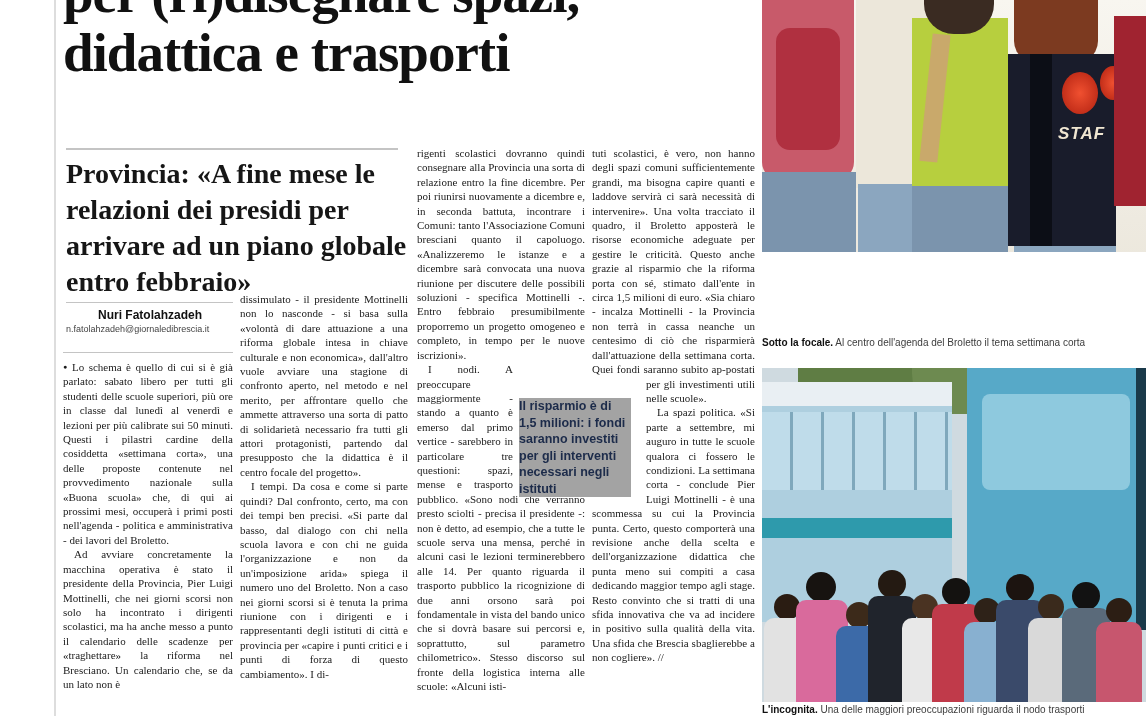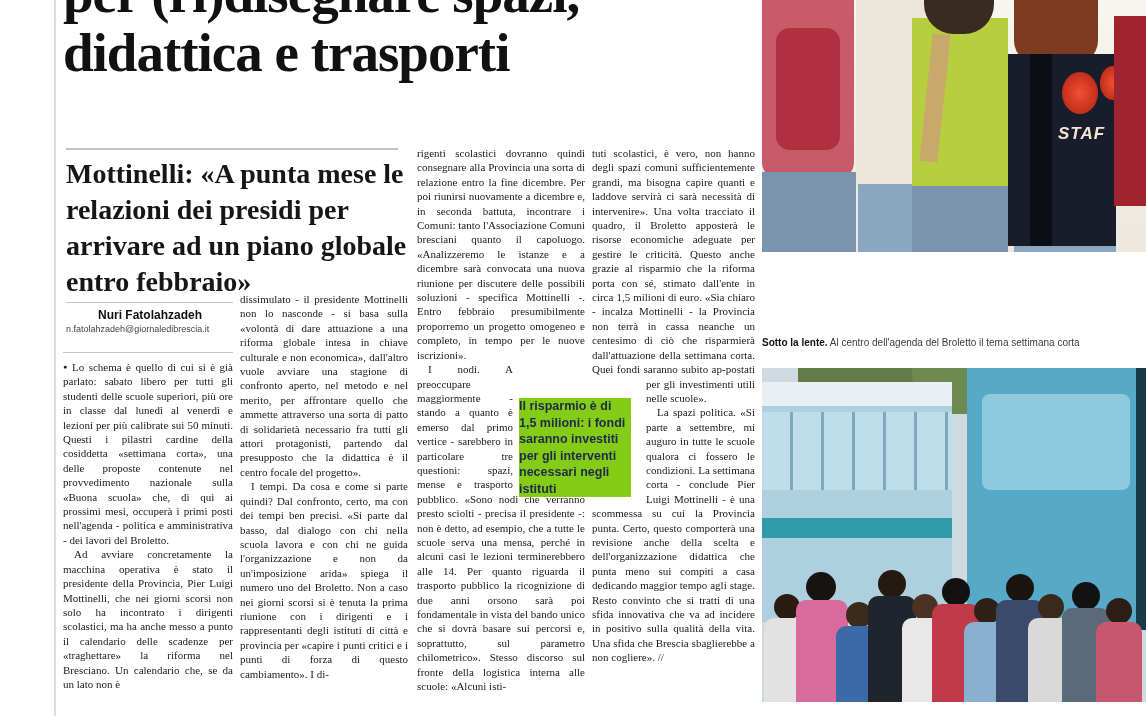--- a/index.html
+++ b/index.html
@@ -15,21 +15,21 @@
   .byline .author{font-weight:bold;font-size:12px;color:#111;padding-left:32px;}
   .byline .mail{font-size:9px;color:#444;margin-top:2px;}
   .col{font-size:11px;line-height:14.4px;text-align:justify;overflow:hidden;}
   .col p{margin:0;}
   .col p.ind{text-indent:11px;}
   .lead{font-weight:normal;}
   .bullet{font-size:7px;vertical-align:2px;padding-right:3px;}
   .sp-r{float:right;width:72px;height:116px;}
   .sp-l{float:left;width:54px;height:116px;}
   .pullquote{left:519px;top:398px;width:112px;font-family:"Liberation Sans",sans-serif;
-             font-weight:bold;font-size:12.5px;line-height:16.5px;color:#1c2b4a;background:#84cc16;}
+             font-weight:bold;font-size:12.5px;line-height:16.5px;color:#1c2b4a;background:#a3a3a3;}
   .photo{left:762px;width:384px;overflow:hidden;}
   .caption{left:762px;width:384px;font-family:"Liberation Sans",sans-serif;font-size:10px;color:#3d3d3d;}
   .caption .cap-lead{font-weight:bold;color:#111;}
   .ph{position:absolute;}
   
   .p1-bg{left:0;top:0;width:384px;height:330px;background:linear-gradient(#f8f6f0,#e9e4d8);}
   .staf{font-family:"Liberation Sans",sans-serif;font-weight:bold;font-style:italic;
         font-size:17px;color:#f0e6d2;letter-spacing:1px;}
   
   .p2-bg{left:0;top:0;width:384px;height:334px;background:#cfdae0;}
@@ -43,21 +43,21 @@
 <div class="page">
 
   <div class="abs edge-line"></div>
 
   <div class="abs headline">
     <div>per (ri)disegnare spazi,</div>
     <div>didattica e trasporti</div>
   </div>
 
   <div class="abs rule" style="left:66px;top:148px;width:332px;height:2px;"></div>
-  <div class="abs standfirst">Mottinelli: «A punta mese le relazioni dei presidi per arrivare ad un piano globale entro febbraio»</div>
+  <div class="abs standfirst">Provincia: «A fine mese le relazioni dei presidi per arrivare ad un piano globale entro febbraio»</div>
 
   <div class="abs rule" style="left:66px;top:302px;width:167px;height:1px;"></div>
   <div class="abs byline">
     <div class="author">Nuri Fatolahzadeh</div>
     <div class="mail">n.fatolahzadeh@giornaledibrescia.it</div>
   </div>
 
   <div class="abs rule" style="left:63px;top:352px;width:170px;height:1px;"></div>
   <div class="abs col" style="left:63px;top:360px;width:170px;height:356px;">
     <p><span class="bullet">●</span><span>Lo schema è quello di cui si è già parlato: sabato libero per tutti gli studenti delle scuole superiori, più ore in classe dal lunedì al venerdì e lezioni per più calibrate sui 50 minuti. Questi i pilastri cardine della cosiddetta «settimana corta», una delle proposte contenute nel provvedimento nazionale sulla «Buona scuola» che, di qui ai prossimi mesi, occuperà i primi posti nell'agenda - politica e amministrativa - dei lavori del Broletto.</span></p>
@@ -99,21 +99,21 @@
     <div class="ph" style="left:246px;top:54px;width:108px;height:192px;background:#191c2b;"></div>
     <div class="ph" style="left:268px;top:54px;width:22px;height:192px;background:#0c0e16;"></div>
     <div class="ph" style="left:300px;top:72px;width:36px;height:42px;background:radial-gradient(#f05030,#b02010);border-radius:50%;"></div>
     <div class="ph" style="left:338px;top:66px;width:26px;height:34px;background:radial-gradient(#f05030,#b02010);border-radius:50%;"></div>
     <div class="ph staf" style="left:296px;top:124px;">STAF</div>
     <div class="ph" style="left:252px;top:246px;width:102px;height:84px;background:#8ba6bf;"></div>
     <div class="ph" style="left:352px;top:16px;width:32px;height:190px;background:#a02330;"></div>
   </div>
 
   <div class="abs caption" style="top:337px;">
-    <span class="cap-lead">Sotto la lente.</span>
+    <span class="cap-lead">Sotto la focale.</span>
     <span>Al centro dell'agenda del Broletto il tema settimana corta</span>
   </div>
 
   <div class="abs photo" style="top:368px;height:334px;">
     <div class="ph p2-bg"></div>
     <div class="ph" style="left:36px;top:0;width:150px;height:64px;background:#5f7d44;border-radius:0 0 40px 30px;"></div>
     <div class="ph" style="left:150px;top:0;width:120px;height:46px;background:#6d8a50;border-radius:0 0 30px 40px;"></div>
     <div class="ph" style="left:0;top:14px;width:190px;height:240px;background:#aecfdf;"></div>
     <div class="ph" style="left:0;top:14px;width:190px;height:24px;background:#e9eff3;"></div>
     <div class="ph win-slats" style="left:0;top:44px;width:190px;height:78px;"></div>
@@ -139,14 +139,18 @@
     <div class="fig-head" style="left:244px;top:206px;width:28px;height:28px;background:#1c1410;"></div>
     <div class="fig-torso" style="left:234px;top:232px;width:48px;height:102px;background:#3a4a6a;"></div>
     <div class="fig-head" style="left:276px;top:226px;width:26px;height:26px;background:#3a2a1c;"></div>
     <div class="fig-torso" style="left:266px;top:250px;width:46px;height:84px;background:#d9d9d9;"></div>
     <div class="fig-head" style="left:310px;top:214px;width:28px;height:28px;background:#121212;"></div>
     <div class="fig-torso" style="left:300px;top:240px;width:48px;height:94px;background:#5a6a7a;"></div>
     <div class="fig-head" style="left:344px;top:230px;width:26px;height:26px;background:#2c1e14;"></div>
     <div class="fig-torso" style="left:334px;top:254px;width:46px;height:80px;background:#c7566e;"></div>
   </div>
 
+  <div class="abs caption" style="top:704px;">
+    <span class="cap-lead">L'incognita.</span>
+    <span>Una delle maggiori preoccupazioni riguarda il nodo trasporti</span>
+  </div>
 
 </div>
 
 </body></html>

